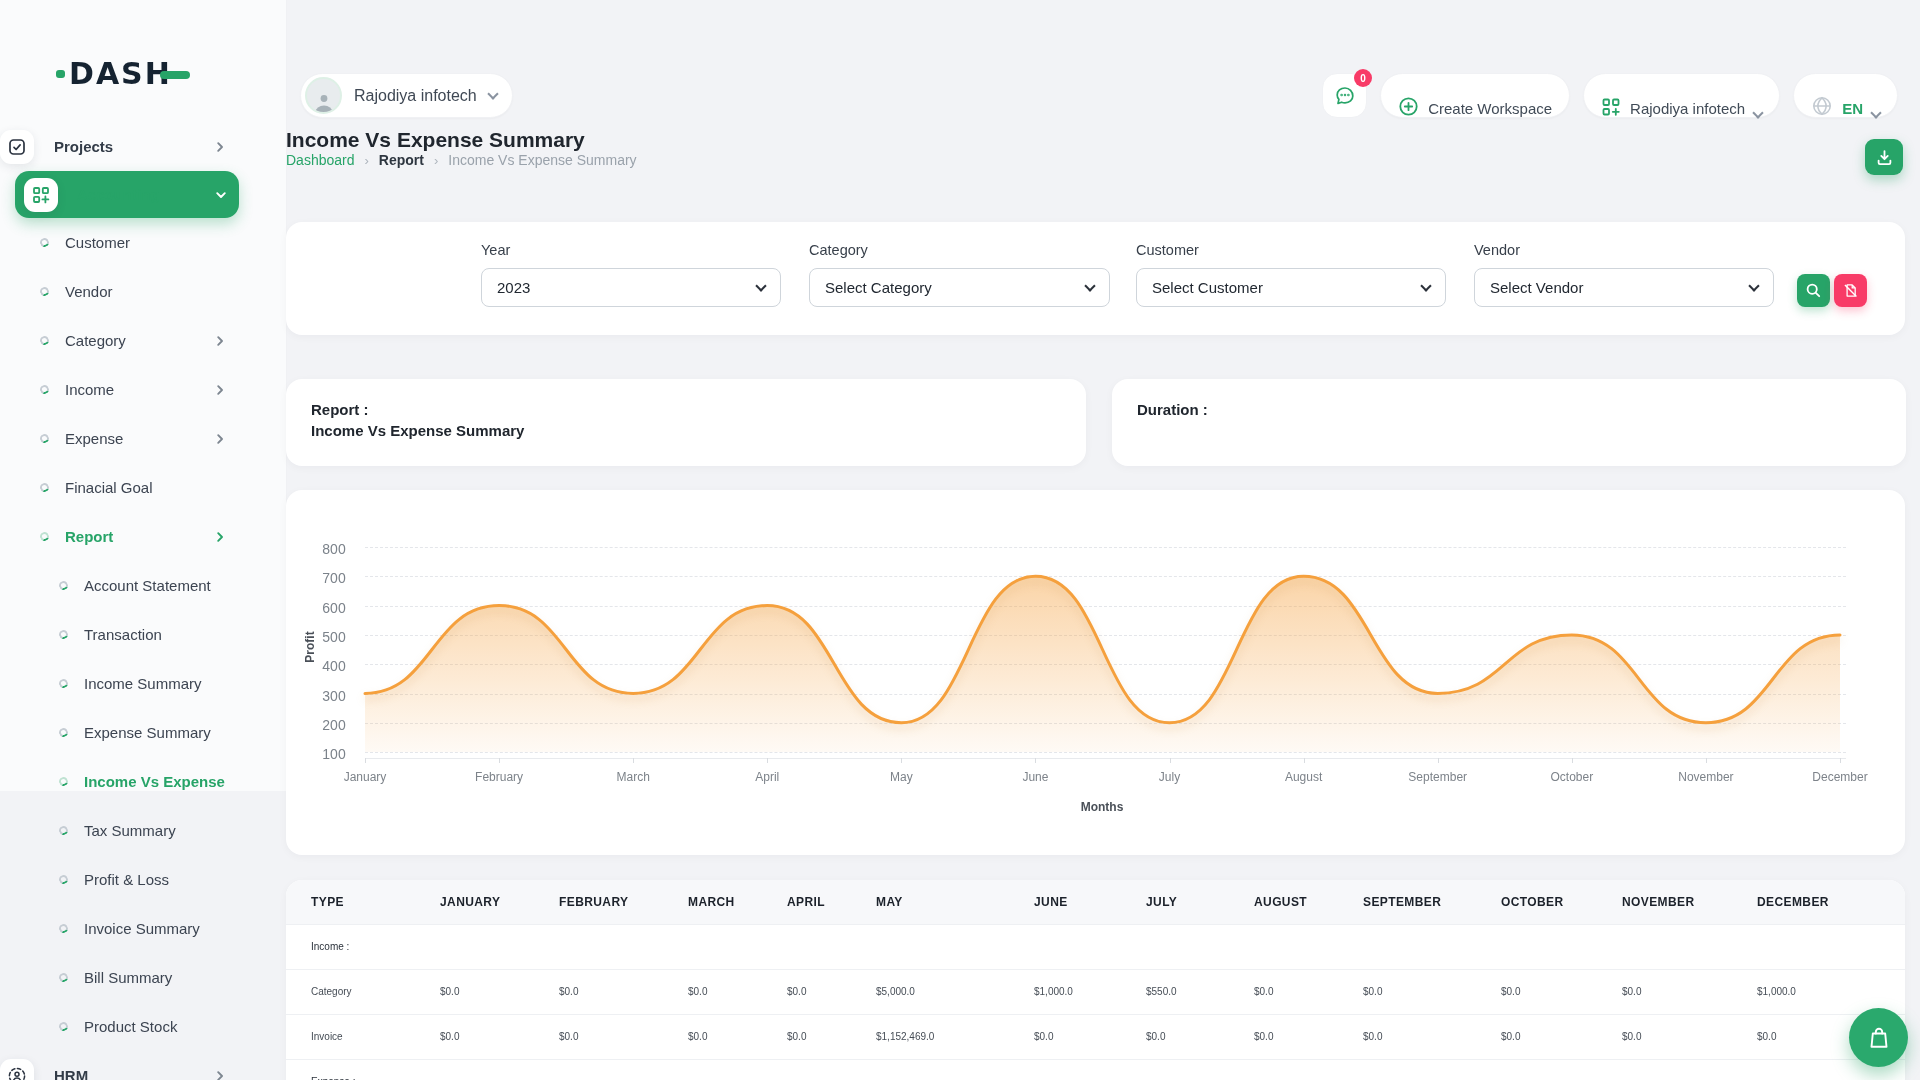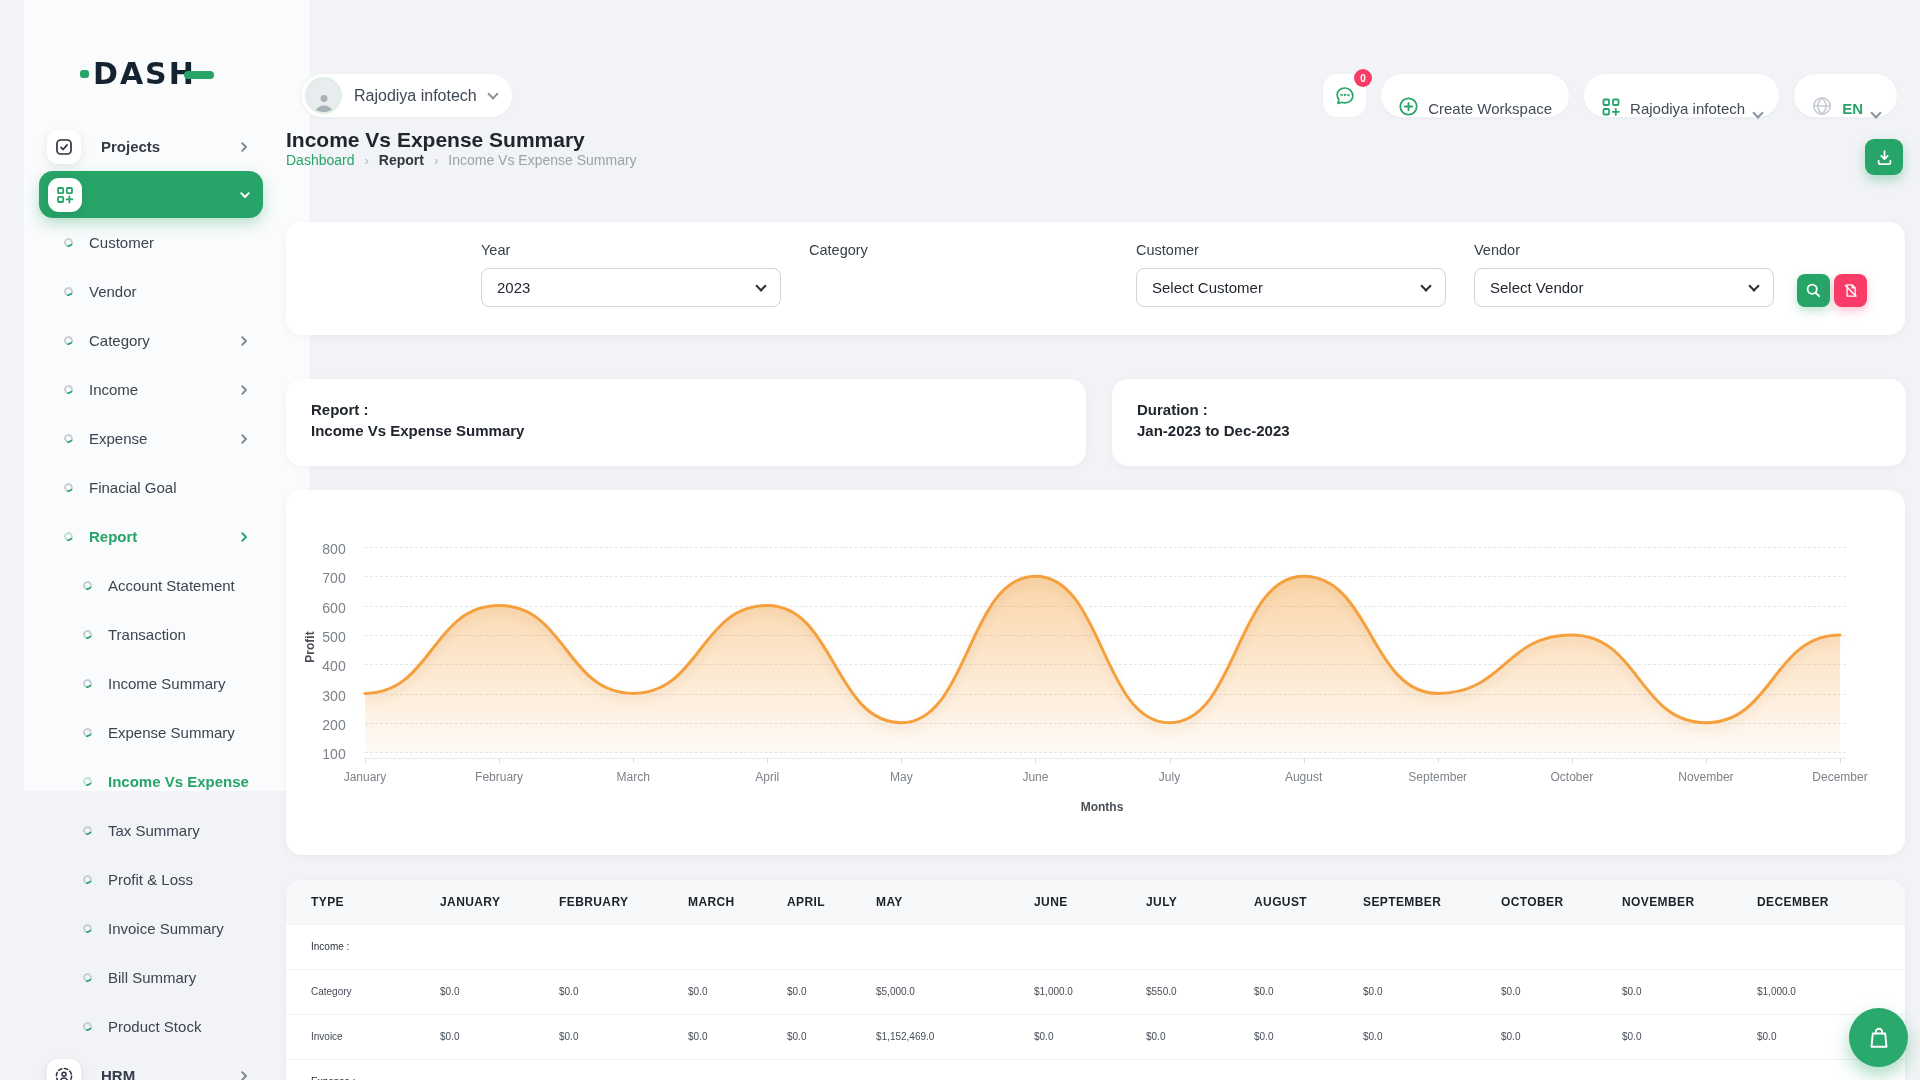--- a/index.html
+++ b/index.html
@@ -5,29 +5,29 @@
   :root{
     --green:#27a468; --pink:#f83b67; --ink:#1f2730; --muted:#7d8690;
   }
   *{box-sizing:border-box}
   html,body{margin:0;padding:0}
   body{
     width:1920px;height:1080px;position:relative;overflow:hidden;
     background:#f2f3f6;font-family:"Liberation Sans","DejaVu Sans",sans-serif;color:var(--ink);
   }
   
-  .sidebar{position:absolute;left:0;top:0;width:287px;height:791px;background:#fafbfc;border-right:1px solid #f0f1f4;margin-left:24px;}
+  .sidebar{position:absolute;left:0;top:0;width:287px;height:791px;background:#fafbfc;border-right:1px solid #f0f1f4;}
   .logo{position:absolute;left:56px;top:56px;display:flex;align-items:center}
   .logo-dot{width:9px;height:8px;border-radius:3px;background:var(--green);margin-right:4px}
   .logo-text{font-size:30px;font-weight:900;letter-spacing:2px;color:#152331;font-family:"DejaVu Sans",sans-serif}
   .logo-bar{width:30px;height:8px;border-radius:4px;background:var(--green);margin-left:-12px;margin-top:2px}
   .menu{position:absolute;top:122px;left:0;right:0}
   .side-item{position:relative;height:49px;display:flex;align-items:center;font-size:15px;color:#3c4451;cursor:pointer}
   .side-item .chev{position:absolute;left:214px;display:flex}
-  .lvl1{padding-left:23px;gap:20px;font-weight:600;color:#333c48}
+  .lvl1{gap:20px;font-weight:600;color:#333c48}
   .lvl2{padding-left:40px;gap:16px}
   .lvl3{padding-left:59px;gap:16px}
   .icon-card{width:34px;height:34px;border-radius:11px;background:#fff;box-shadow:0 3px 10px rgba(40,50,70,.10);display:flex;align-items:center;justify-content:center;flex:0 0 auto}
   .pill{background:var(--green);height:47px;margin:0 47px 0 15px;border-radius:14px;color:#fff;padding-left:9px;gap:19px;box-shadow:0 6px 14px rgba(39,164,104,.30)}
   .pill .chev{left:200px}
   .donut{width:9px;height:9px;border-radius:50%;border:2px solid #c6cdd4;border-bottom-color:var(--green);transform:rotate(-25deg);flex:0 0 auto}
   .side-item.act{color:var(--green);font-weight:700}
   .side-item.act .donut{border-color:#bfe2d2;border-bottom-color:var(--green)}
   
   .ws-chip{position:absolute;left:300px;top:73px;height:45px;background:#fff;border:1px solid #f0f1f4;border-radius:23px;display:flex;align-items:center;gap:12px;padding:0 15px 0 4px;font-size:16px;color:#3f4854;box-shadow:0 1px 2px rgba(0,0,0,.03);cursor:pointer}
@@ -293,20 +293,24 @@
 <div class="card fcard">
   <div class="fgroup" style="left:195px;width:300px">
     <label>Year</label>
     <div class="sel">
         <span>2023</span>
         <span class="sel-chev"></span>
       </div>
   </div>
   <div class="fgroup" style="left:523px;width:301px">
     <label>Category</label>
+    <div class="sel">
+        <span>Select Category</span>
+        <span class="sel-chev"></span>
+      </div>
   </div>
   <div class="fgroup" style="left:850px;width:310px">
     <label>Customer</label>
     <div class="sel">
         <span>Select Customer</span>
         <span class="sel-chev"></span>
       </div>
   </div>
   <div class="fgroup" style="left:1188px;width:300px">
     <label>Vendor</label>
@@ -332,21 +336,20 @@
 
 <div class="card scard" style="left:286px;width:800px">
   <div class="inner">
     <div>Report :</div>
     <div>Income Vs Expense Summary</div>
   </div>
 </div>
 <div class="card scard" style="left:1112px;width:794px">
   <div class="inner">
     <div>Duration :</div>
-    <div>Jan-2023 to Dec-2023</div>
   </div>
 </div>
 
 <div class="card ccard">
   <div class="chart-area" id="chart">
     <span class="ylab">Profit</span>
   <div class="grid" style="left: 79px; top: 57px; width: 1481px;"></div>
       <div class="ytick" style="left: 28px; top: 51px;">800</div>
       <div class="grid" style="left: 79px; top: 86.3px; width: 1481px;"></div>
       <div class="ytick" style="left: 28px; top: 80.3px;">700</div>

